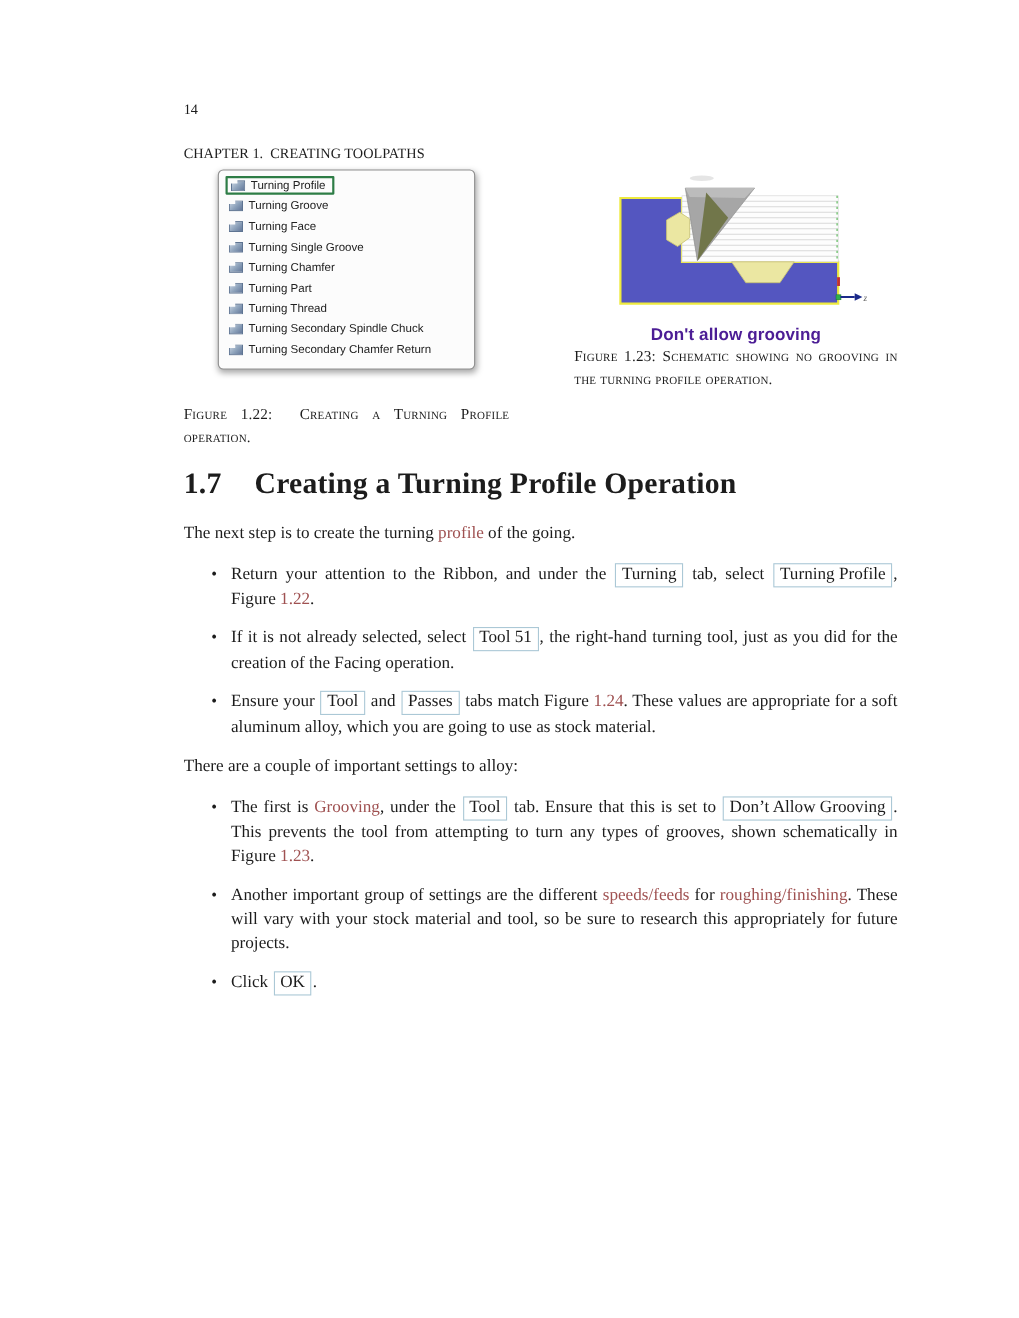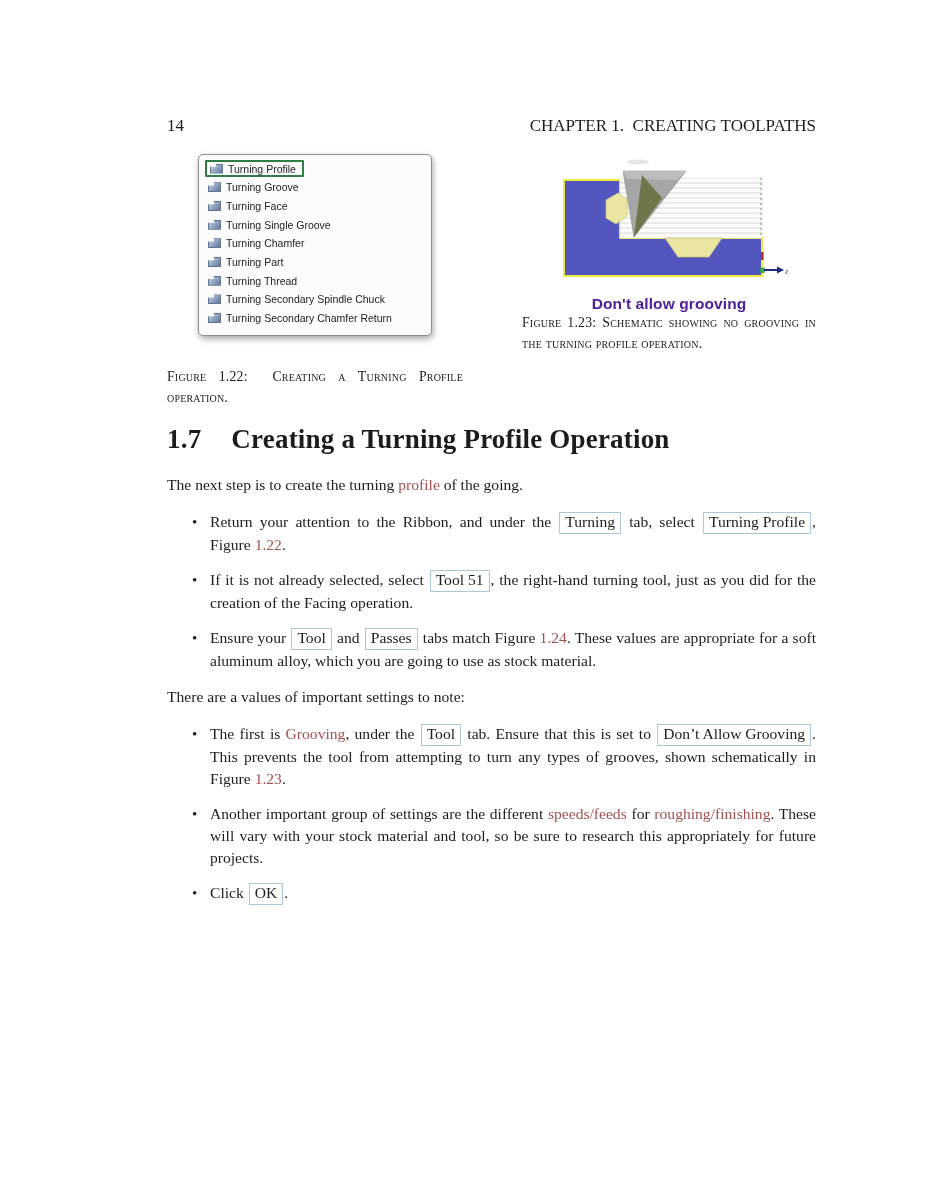--- a/index.html
+++ b/index.html
@@ -15,21 +15,22 @@
     color:#1c1c1c;
     position:relative;
     overflow:hidden;
   }
   .page{position:absolute;inset:0;background:#fff;}
 
   
   .runhead{
     position:absolute;top:92px;left:167px;width:649px;
     display:flex;justify-content:space-between;align-items:baseline;
-    font-size:17px;
+    font-size:13px;
+    flex-direction:column;
   }
   .runhead .chapter{white-space:pre;margin-top:24px;}
 
   
   .figures{position:absolute;top:154px;left:167px;width:649px;display:flex;}
   .figcol-left{width:296px;}
   .figcol-right{width:294px;margin-left:59px;}
 
   
   .menu-panel{
@@ -230,21 +231,21 @@
 
         <li>
           <span class="bullet-mark">•</span><span class="li-text"><span class="seg-plain">If it is not already selected, select </span><span class="seg-box">Tool 51</span><span class="seg-plain">, the right-hand turning tool, just as you did for the creation of the Facing operation.</span></span>
         </li>
 
         <li>
           <span class="bullet-mark">•</span><span class="li-text"><span class="seg-plain">Ensure your </span><span class="seg-box">Tool</span><span class="seg-plain"> and </span><span class="seg-box">Passes</span><span class="seg-plain"> tabs match Figure </span><span class="seg-link">1.24</span><span class="seg-plain">.  These values are appropriate for a soft aluminum alloy, which you are going to use as stock material.</span></span>
         </li>
       </ul>
 
-    <p class="para para2"><span class="seg-plain">There are a values of important settings to note:</span></p>
+    <p class="para para2"><span class="seg-plain">There are a couple of important settings to alloy:</span></p>
 
     <ul class="blist">
 
         <li>
           <span class="bullet-mark">•</span><span class="li-text"><span class="seg-plain">The first is </span><span class="seg-link">Grooving</span><span class="seg-plain">, under the </span><span class="seg-box">Tool</span><span class="seg-plain"> tab. Ensure that this is set to </span><span class="seg-box">Don’t Allow Grooving</span><span class="seg-plain">. This prevents the tool from attempting to turn any types of grooves, shown schematically in Figure </span><span class="seg-link">1.23</span><span class="seg-plain">.</span></span>
         </li>
 
         <li>
           <span class="bullet-mark">•</span><span class="li-text"><span class="seg-plain">Another important group of settings are the different </span><span class="seg-link">speeds/feeds</span><span class="seg-plain"> for </span><span class="seg-link">roughing/finishing</span><span class="seg-plain">. These will vary with your stock material and tool, so be sure to research this appropriately for future projects.</span></span>
         </li>

